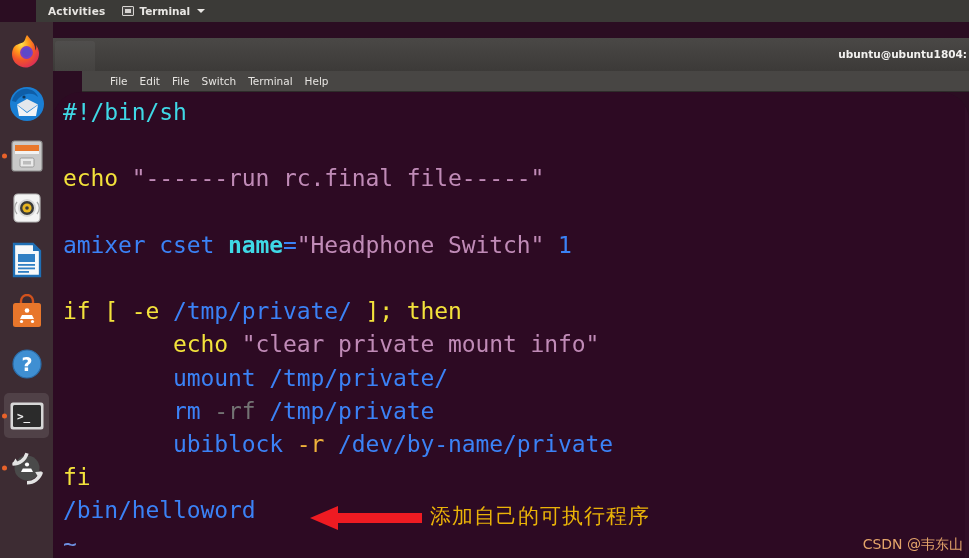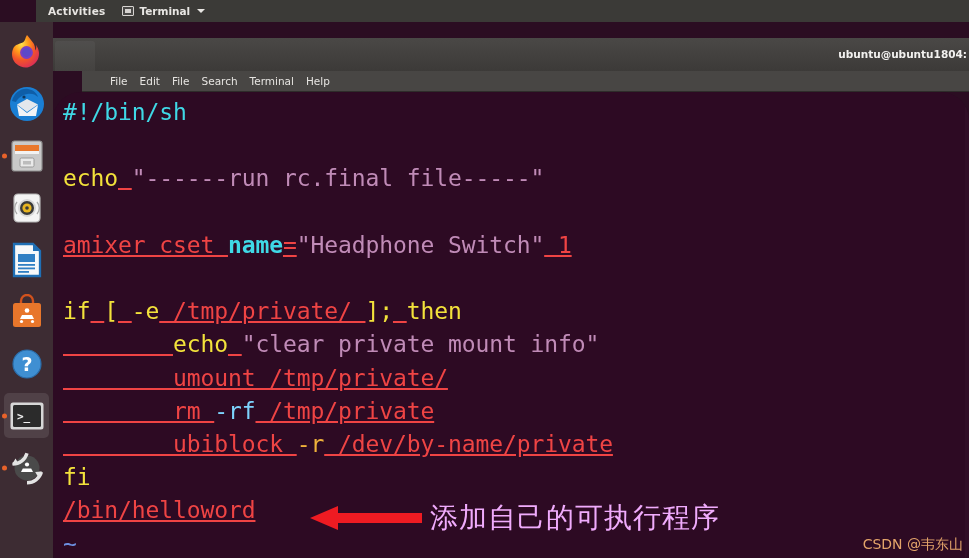--- a/index.html
+++ b/index.html
@@ -180,25 +180,25 @@
   #term-text {
     position: absolute;
     left: 10px;
     top: 4px;
     font-family: "DejaVu Sans Mono", monospace;
     font-size: 23px;
     line-height: 33.2px;
     white-space: pre;
     letter-spacing: -0.1px;
   }
-  .c-white   { color: #ef4444; text-decoration: underline; }
+  .c-white   { color: #3b82f6; }
   .c-cyan    { color: #3fd9e6; }
   .c-yellow  { color: #f3e23b; }
   .c-mauve   { color: #c08bb7; }
-  .c-salmon  { color: #7dd3fc; }
+  .c-salmon  { color: #737373; }
   .c-orange  { color: #f0b23b; }
   .c-blue    { color: #6d8fe0; }
   .b         { font-weight: bold; }
 
   
   #term-scroll {
     position: absolute;
     right: 0; top: 0;
     width: 4px; height: 482px;
     background: rgba(255,255,255,0.02);
@@ -215,23 +215,23 @@
     z-index: 25;
     pointer-events: none;
   }
   #arrow {
     position: relative;
     width: 116px;
     height: 30px;
     flex: none;
   }
   #anno-text {
-    color: #f0abfc;
-    font-family: Liberation Serif, serif;
-    font-size: 28px;
+    color: #eab308;
+    font-family: Liberation Mono, monospace;
+    font-size: 21px;
     line-height: 30px;
     white-space: nowrap;
     margin-left: 6px;
     letter-spacing: 1px;
   }
 
   #watermark {
     position: absolute;
     right: 6px;
     bottom: 4px;
@@ -389,21 +389,21 @@
 
     <div id="titlebar">
       <div id="tab-ghost"></div>
       <div id="window-title">ubuntu@ubuntu1804:</div>
     </div>
 
     <div id="menubar">
       <span class="menu-item">File</span>
       <span class="menu-item">Edit</span>
       <span class="menu-item">File</span>
-      <span class="menu-item">Search</span>
+      <span class="menu-item">Switch</span>
       <span class="menu-item">Terminal</span>
       <span class="menu-item">Help</span>
     </div>
 
     <div id="term-body">
       <div id="term-text"><div><span class="c-cyan">#!/bin/sh</span></div><div>&nbsp;</div><div><span class="c-yellow">echo</span><span class="c-white"> </span><span class="c-mauve">"------run rc.final file-----"</span></div><div>&nbsp;</div><div><span class="c-white">amixer cset </span><span class="c-cyan b">name</span><span class="c-white">=</span><span class="c-mauve">"Headphone Switch"</span><span class="c-white"> 1</span></div><div>&nbsp;</div><div><span class="c-yellow">if</span><span class="c-white"> </span><span class="c-yellow">[</span><span class="c-white"> </span><span class="c-yellow">-e</span><span class="c-white"> /tmp/private/ </span><span class="c-yellow">];</span><span class="c-white"> </span><span class="c-yellow">then</span></div><div><span class="c-white">        </span><span class="c-yellow">echo</span><span class="c-white"> </span><span class="c-mauve">"clear private mount info"</span></div><div><span class="c-white">        umount /tmp/private/</span></div><div><span class="c-white">        rm </span><span class="c-salmon">-rf</span><span class="c-white"> /tmp/private</span></div><div><span class="c-white">        ubiblock </span><span class="c-orange">-r</span><span class="c-white"> /dev/by-name/private</span></div><div><span class="c-yellow">fi</span></div><div><span class="c-white">/bin/helloword</span></div><div><span class="c-blue">~</span></div></div>
       <div id="term-scroll"></div>
     </div>
 
   </div>

